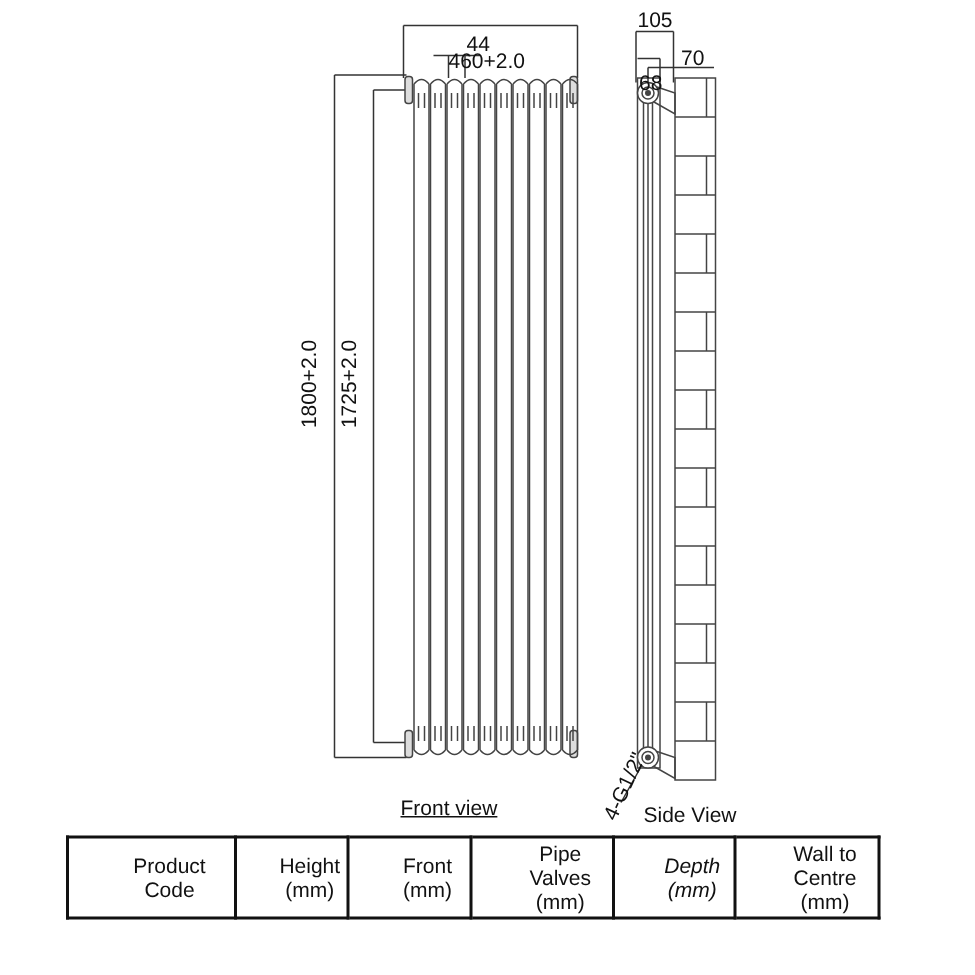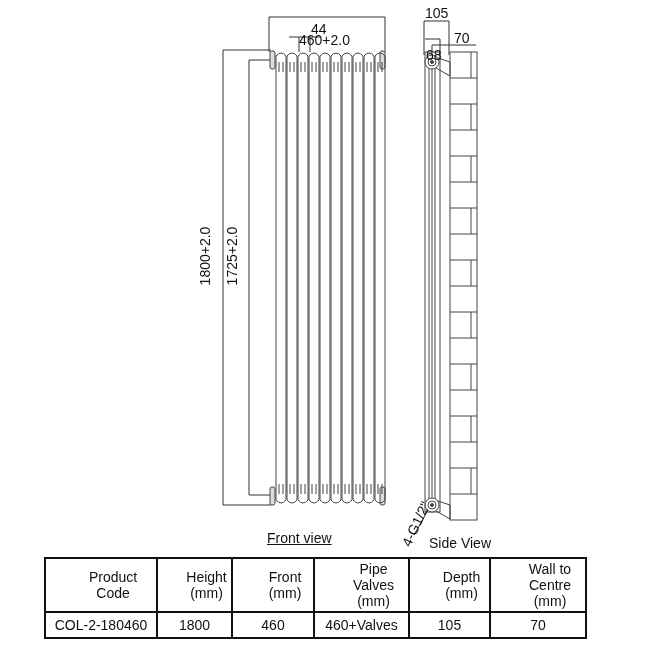--- a/index.html
+++ b/index.html
@@ -212,32 +212,24 @@
     </th>
     <th class="hdr" style="width:80px;">
       <span>Front</span>
       <span>(mm)</span>
     </th>
     <th class="hdr" style="width:93px;text-align:center;">
       <span>Pipe</span>
       <span>Valves</span>
       <span>(mm)</span>
     </th>
-    <th class="hdr" style="width:79px;">
+    <th class="hdr" style="width:79px;font-style:italic;">
       <span>Depth</span>
       <span>(mm)</span>
     </th>
     <th class="hdr" style="width:94px;">
       <span>Wall to</span>
       <span>Centre</span>
       <span>(mm)</span>
     </th>
   </tr>
-  <tr>
-    <td>COL-2-180460</td>
-    <td>1800</td>
-    <td>460</td>
-    <td>460+Valves</td>
-    <td>105</td>
-    <td>70</td>
-  </tr>
 </tbody>
   </table>
 
 </body></html>

